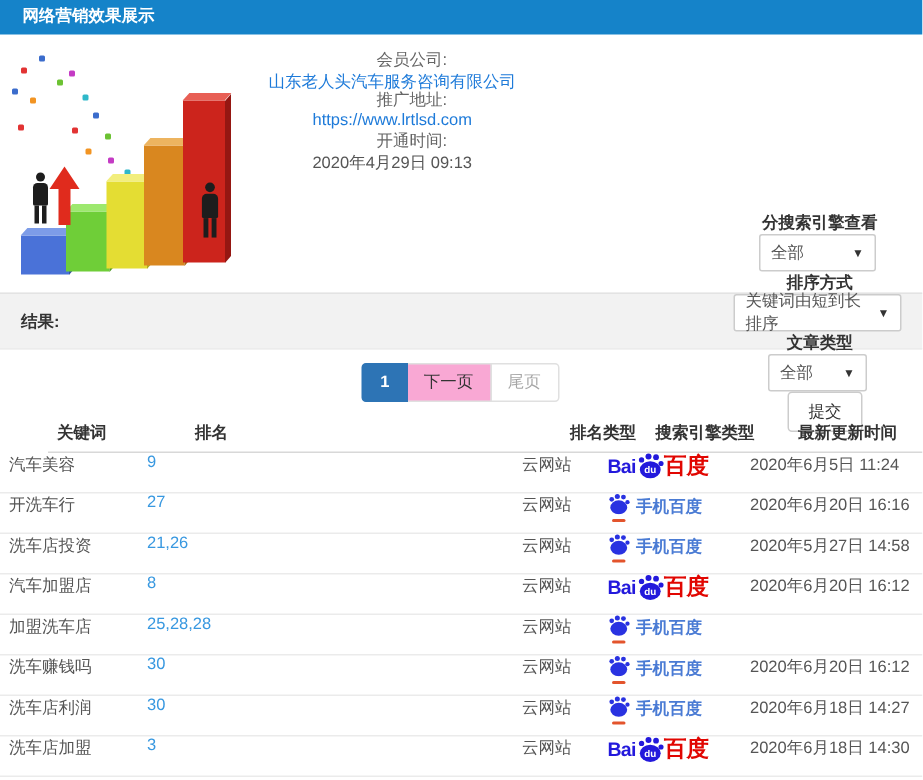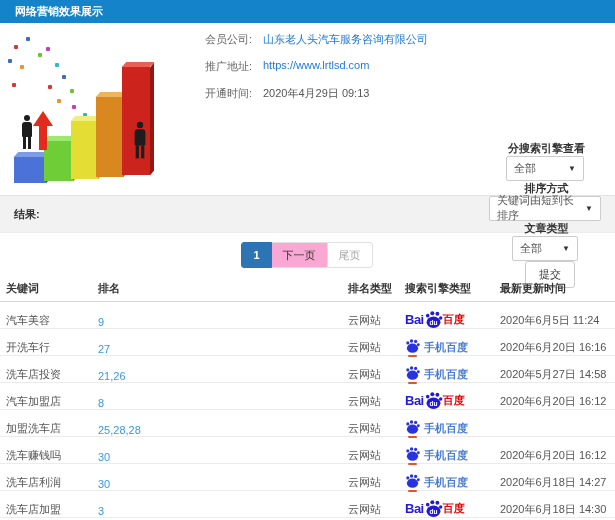--- a/index.html
+++ b/index.html
@@ -35,21 +35,21 @@
   .fig .legs { display:flex; justify-content:space-between; width:8px; height:12px; margin:0 auto; }
   .fig .legs span { width:3px; background:#1d1d1d; }
   .fig-1 { left:20px; top:92px; }
   .fig-2 { left:133px; top:100px; transform:scale(1.08); }
   .dot { position:absolute; width:4px; height:4px; border-radius:1px; }
   .dot:nth-of-type(7n+1){background:#e23333;} .dot:nth-of-type(7n+2){background:#3b6ccc;}
   .dot:nth-of-type(7n+3){background:#6cc233;} .dot:nth-of-type(7n+4){background:#f29422;}
   .dot:nth-of-type(7n+5){background:#c43bc4;} .dot:nth-of-type(7n+6){background:#2fb8c9;}
   .dot:nth-of-type(7n+7){background:#e8c center02a;}
   .profile { position:absolute; left:168px; top:9px; }
-  .profile-row { display:flex; height:27px; }
+  .profile-row { display:flex; align-items:center; height:27px;flex-direction:column; }
   .profile-label { width:84px; text-align:right; color:#666; }
   .profile-value { margin-left:11px; color:#555; }
   .link-text { color:#1d7ad9; cursor:pointer; }
   .rank-orange { color:#ff6600; }
   
   .filter-bar { height:38px; background:#f2f2f2; border-top:1px solid #e3e3e3;
     border-bottom:1px solid #ececec; display:flex; align-items:center; padding:0 14px; }
   .section-label { font-weight:bold; color:#333; }
   .filter-group { margin-left:auto; display:flex; align-items:center;flex-direction:column; }
   .filter-label { font-weight:bold; color:#333; margin:0 7px 0 10px; }
@@ -63,28 +63,28 @@
   
   .pagination { height:43px; display:flex; align-items:center; justify-content:center; }
   .page-item { height:26px; line-height:24px; padding:0 11px; border:1px solid #e0e0e0;
     margin-left:-1px; background:#fff; cursor:pointer; }
   .page-current { background:#2d74b5; border-color:#2d74b5; color:#fff;
     border-radius:3px 0 0 3px; font-weight:bold; position:relative; z-index:1; }
   .page-next { background:#f9a8d4; color:#333; }
   .page-last { color:#a6a6a6; border-radius:0 3px 3px 0; }
   
   .thead { display:flex; align-items:center; height:26px; padding-left:6px;
-    border-bottom:1px solid #d8d8d8; font-weight:bold; color:#333; }
-  .trow { display:flex; align-items:flex-end; height:27px; padding-left:6px;
+    border-bottom:1px solid #d8d8d8; font-weight:bold; color:#333;margin-left:32px; }
+  .trow { display:flex; align-items:flex-start; height:27px; padding-left:6px;
     border-bottom:1px solid #ebebeb; color:#555; }
   .c1{width:92px;} .c2{width:250px;} .c3{width:57px;} .c4{width:95px; display:flex; align-items:center;} .c5{flex:1;}
   .rank-link { color:#3898e0; cursor:pointer; }
   .logo-baidu { display:inline-flex; align-items:center; font-weight:bold; font-size:13px; line-height:1; }
   .bai-prefix { color:#2319dc; letter-spacing:-0.5px; }
-  .bai-suffix { color:#e10601; font-size:11px; }
+  .bai-suffix { color:#e10601; font-size:15px; }
   .logo-mobile { display:inline-flex; align-items:center;font-weight:bold; }
   .mobile-label { color:#4a7bd4; margin-left:4px; font-size:11px; }
   .paw-wrap { position:relative; display:inline-block; }
   .paw-underline { position:absolute; left:3px; bottom:-2px; width:9px; height:2px; background:#e3542c; border-radius:1px; }
 </style>
 </head>
 <body>
 
 <div class="app-header">
   <span>网络营销效果展示</span>

